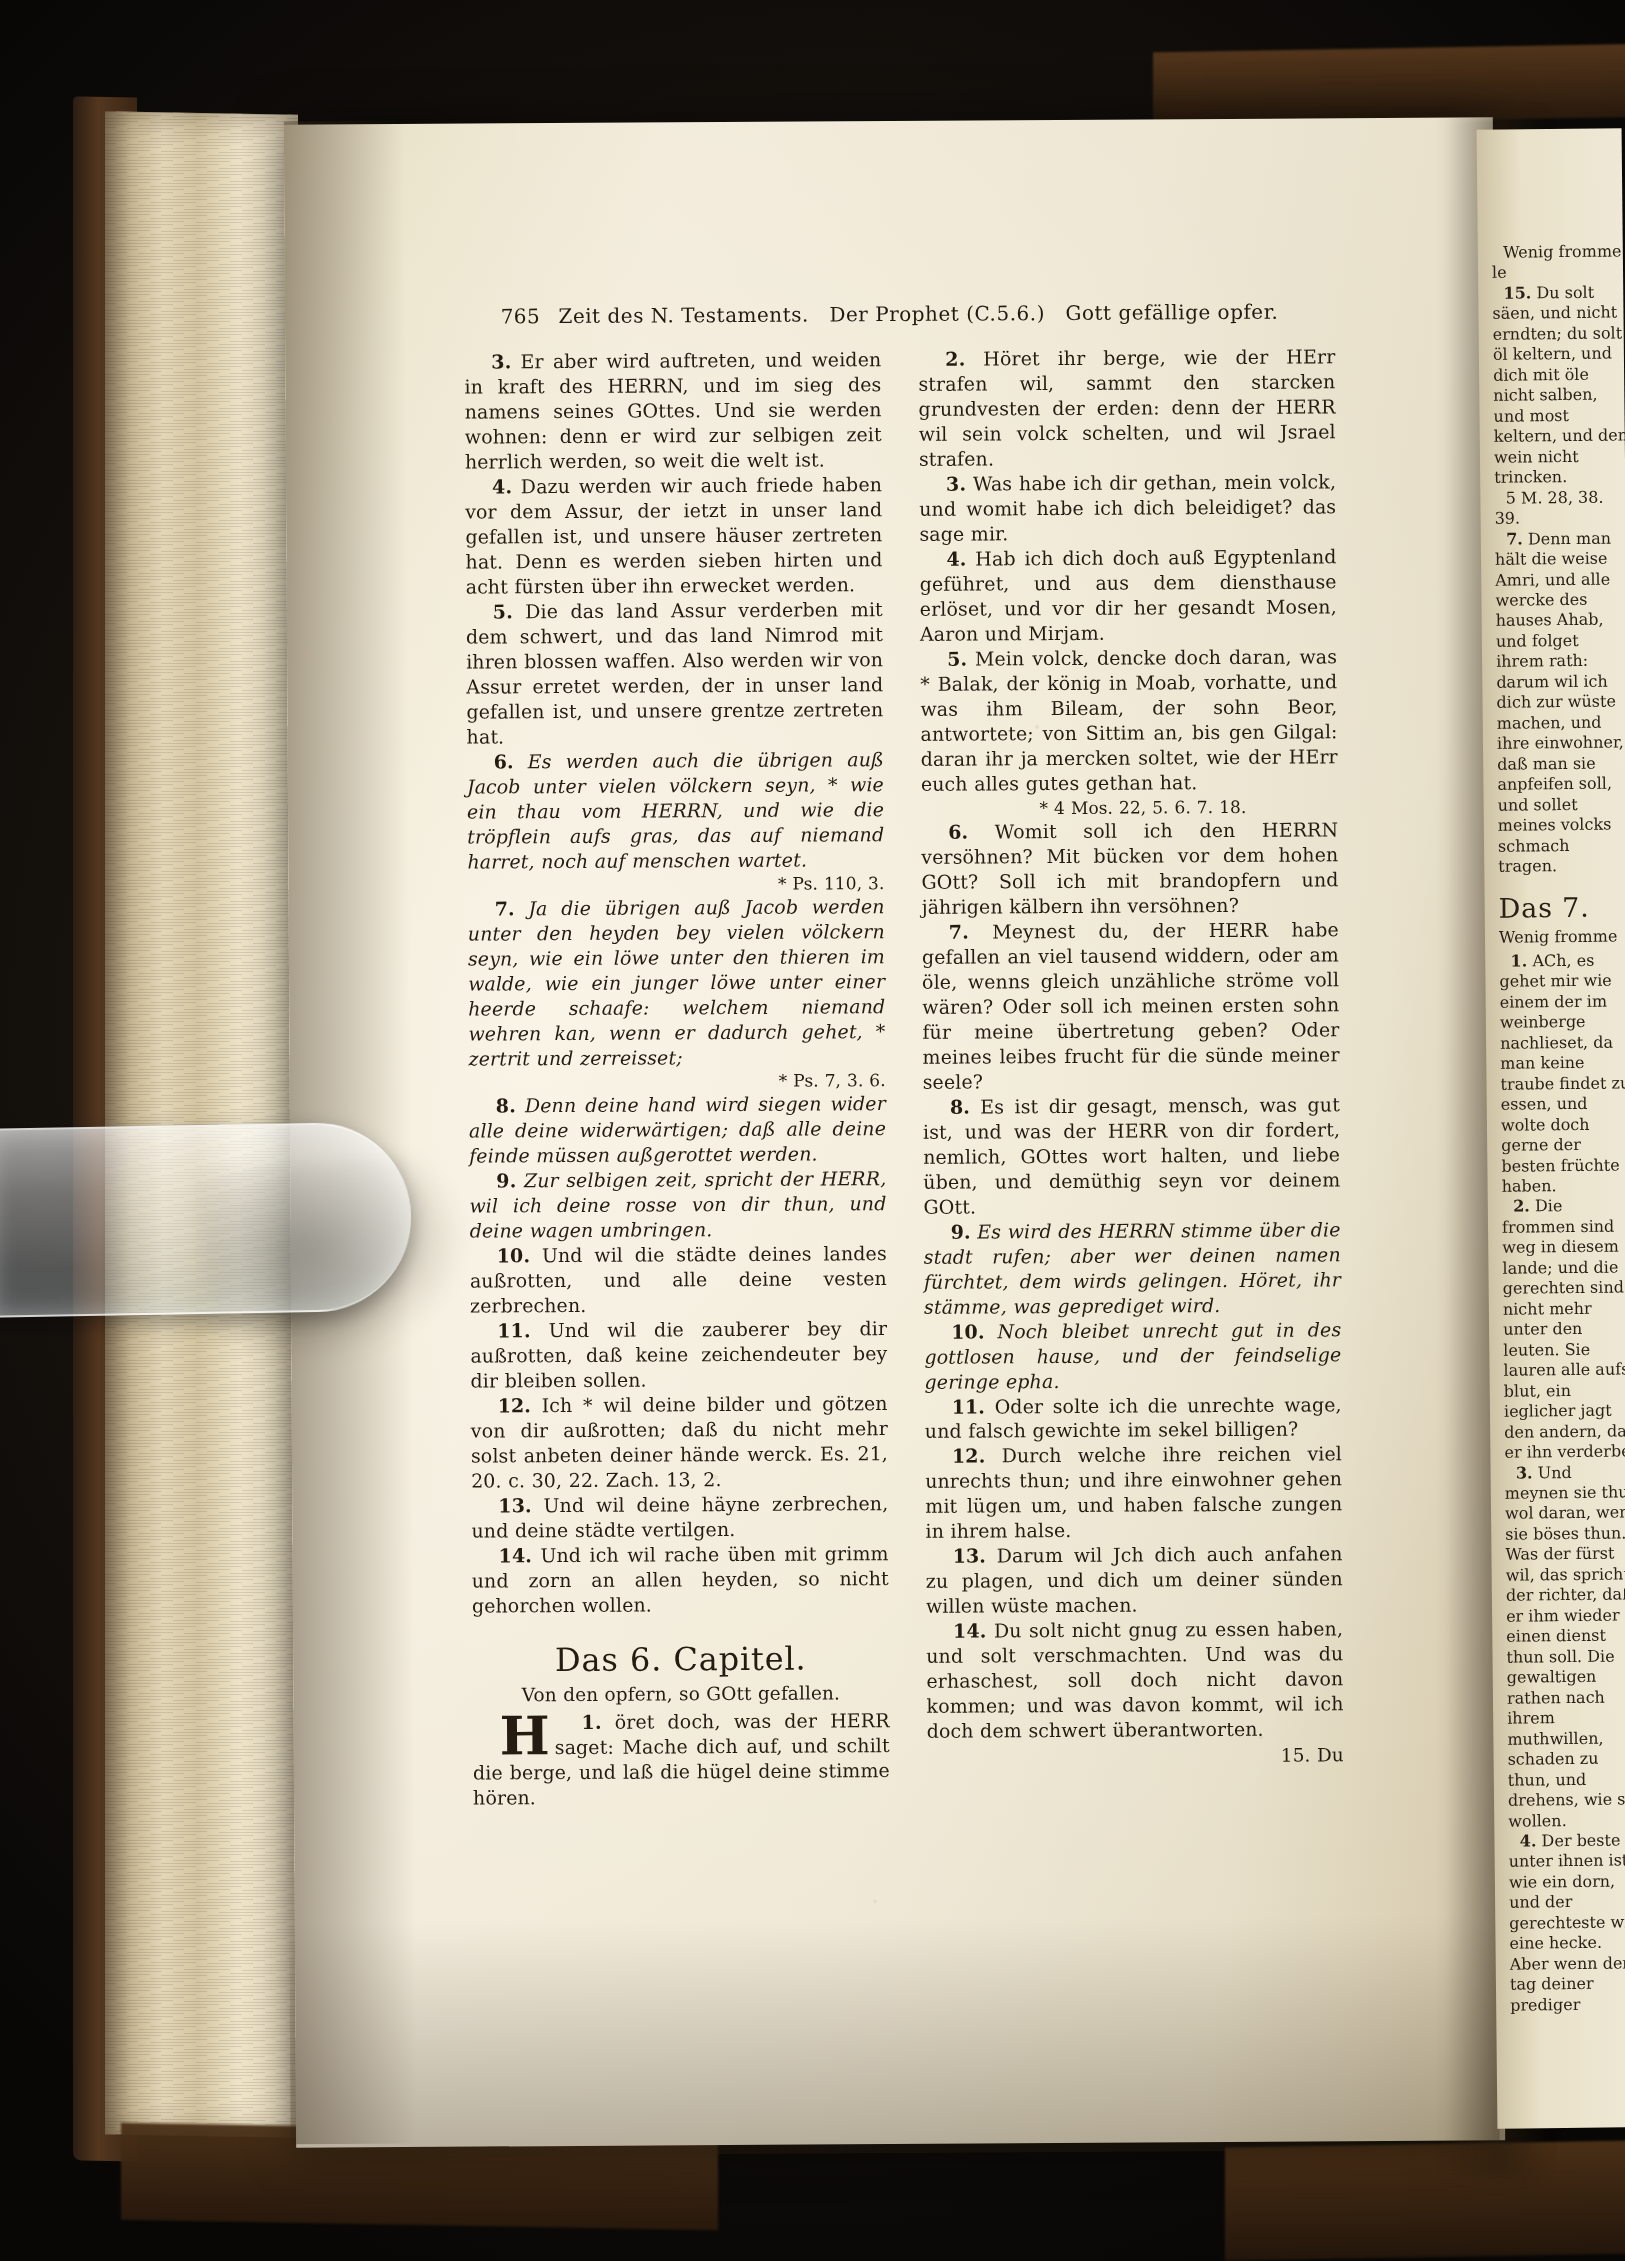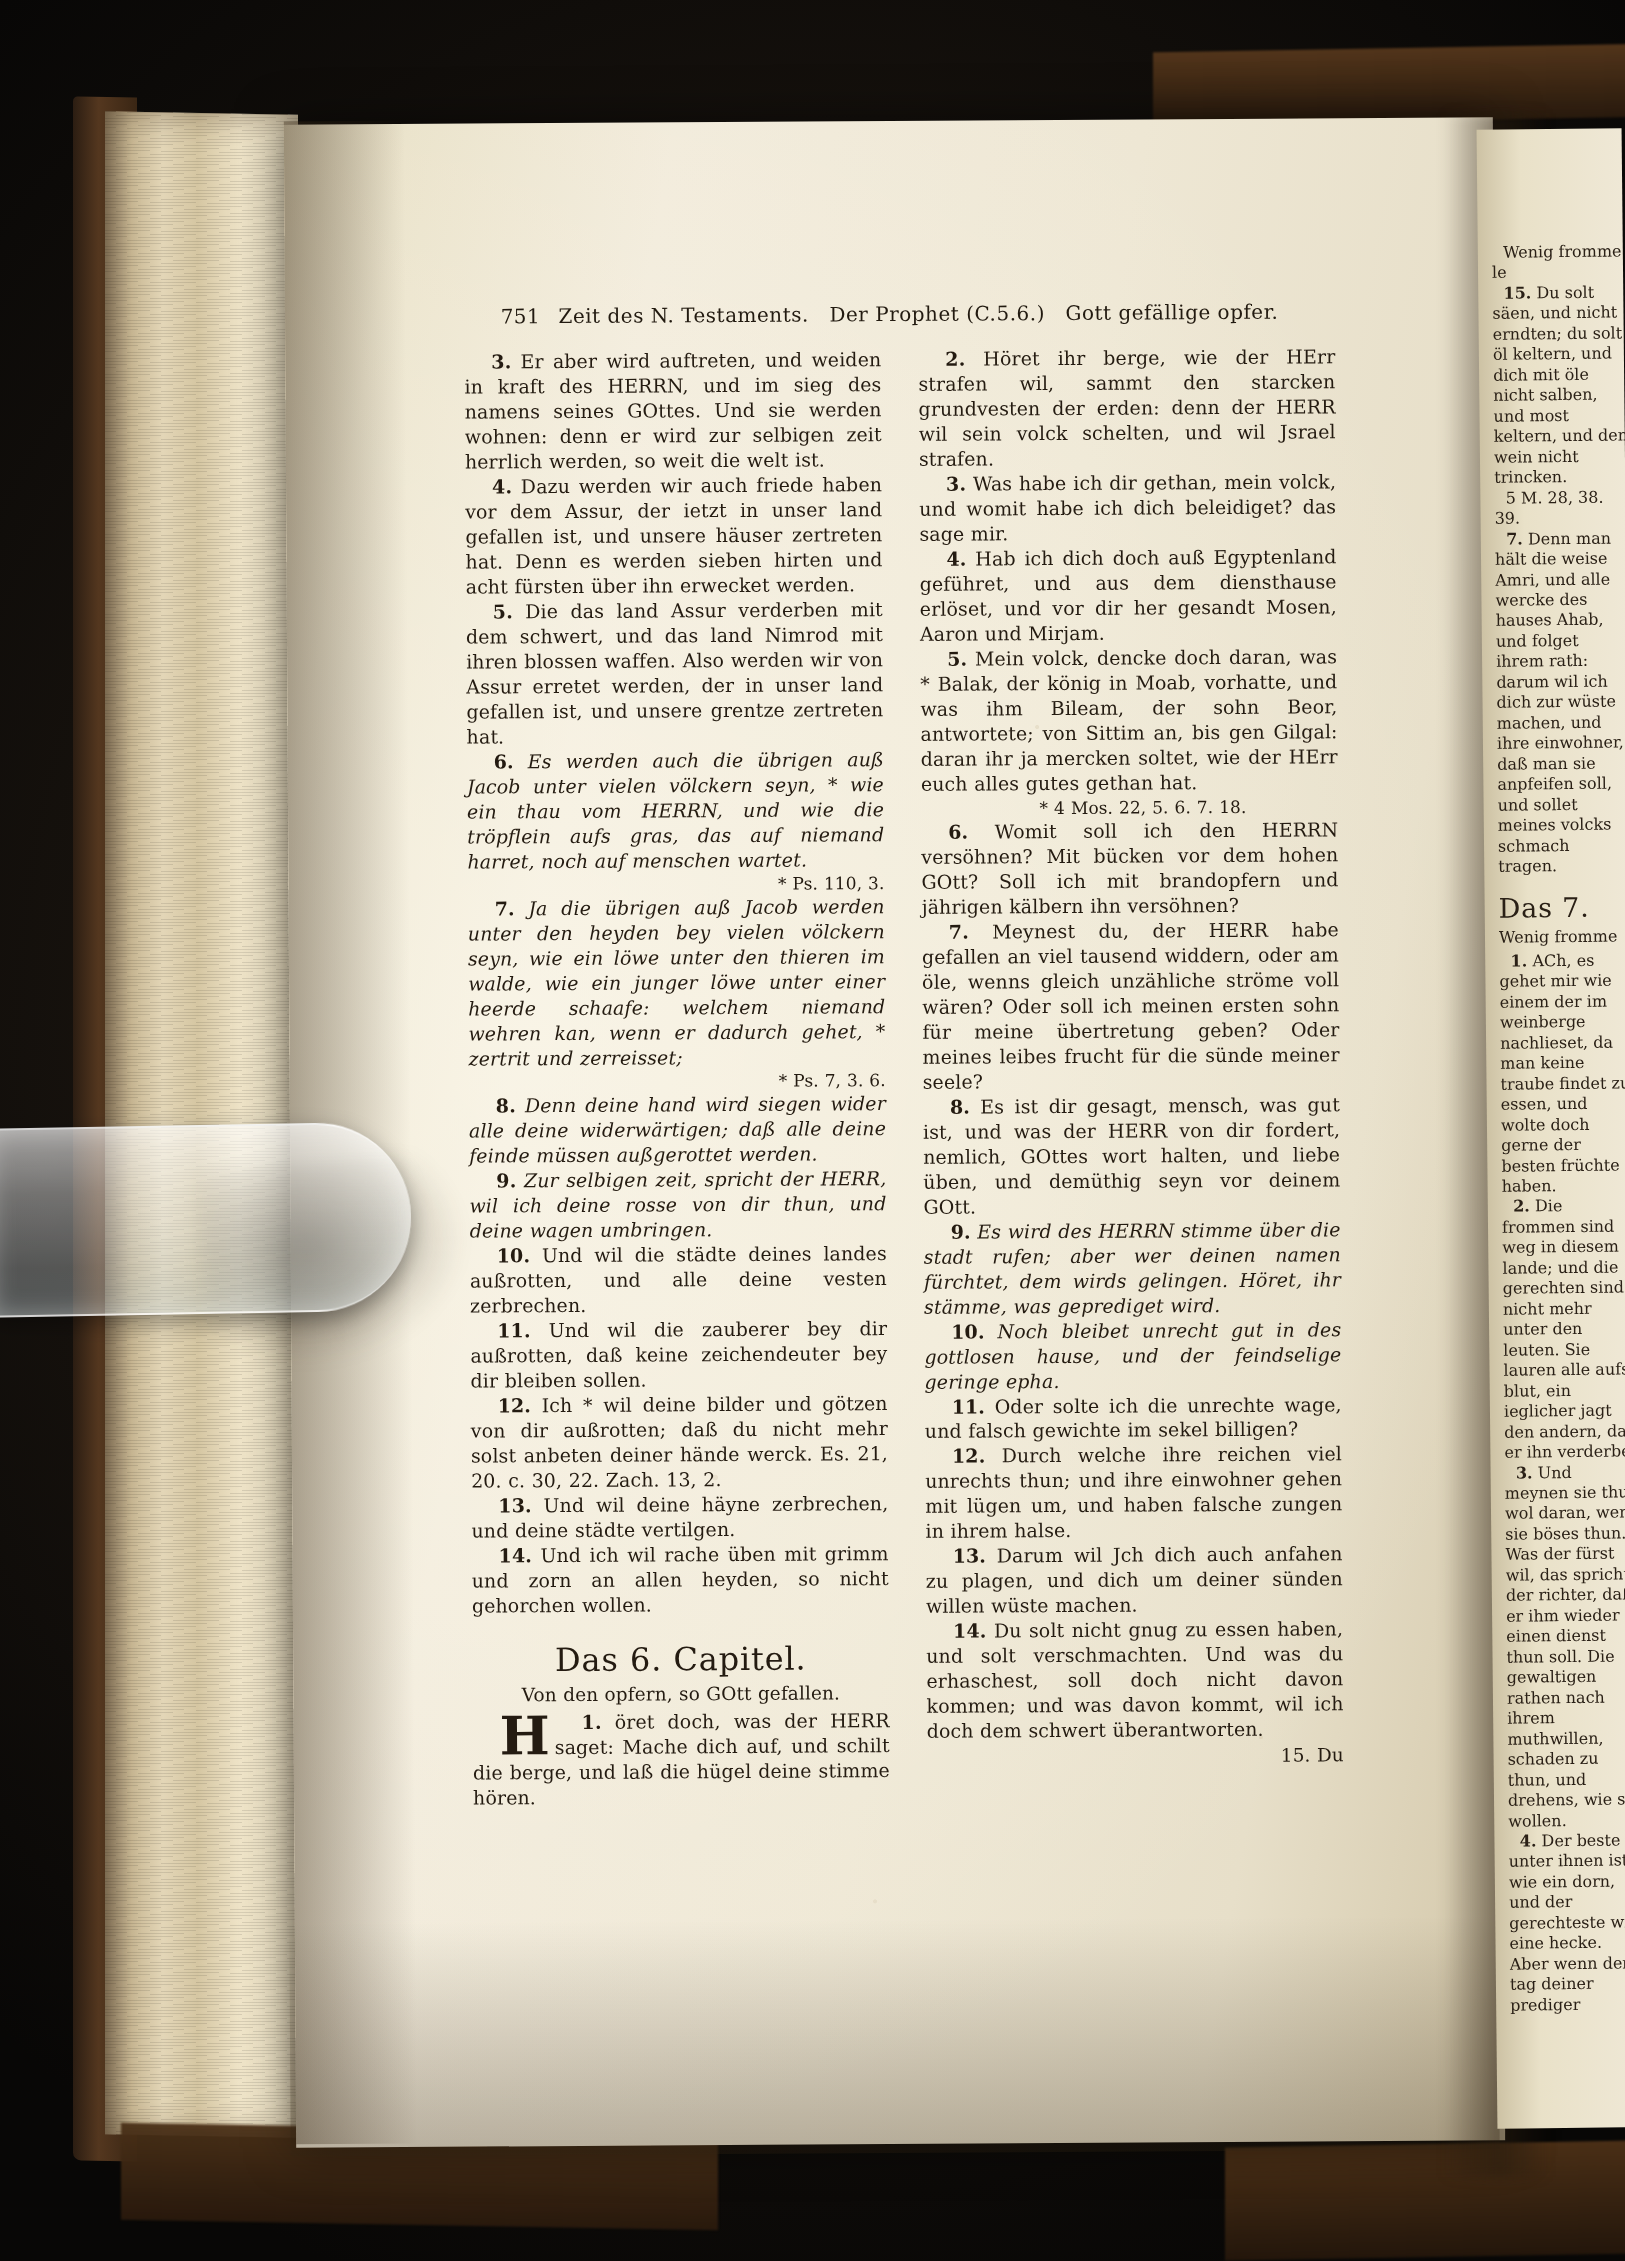--- a/index.html
+++ b/index.html
@@ -202,21 +202,21 @@
   <div class="book-edge"></div>
   <div class="cover-bottom"></div>
   <div class="cover-top-right"></div>
   <div class="cover-bottom-right"></div>
 
   <div class="page-left">
     <div class="page-texture"></div>
     <div class="page-inner">
 
       <div class="running-head">
-        <span class="pageno">751</span>
+        <span class="pageno">765</span>
         <span>Zeit des N. Testaments.</span>
         <span>&nbsp;</span>
         <span>Der Prophet (C.5.6.)</span>
         <span>&nbsp;</span>
         <span>Gott gefällige opfer.</span>
       </div>
 
       <div class="columns">
 
         <div class="col">

